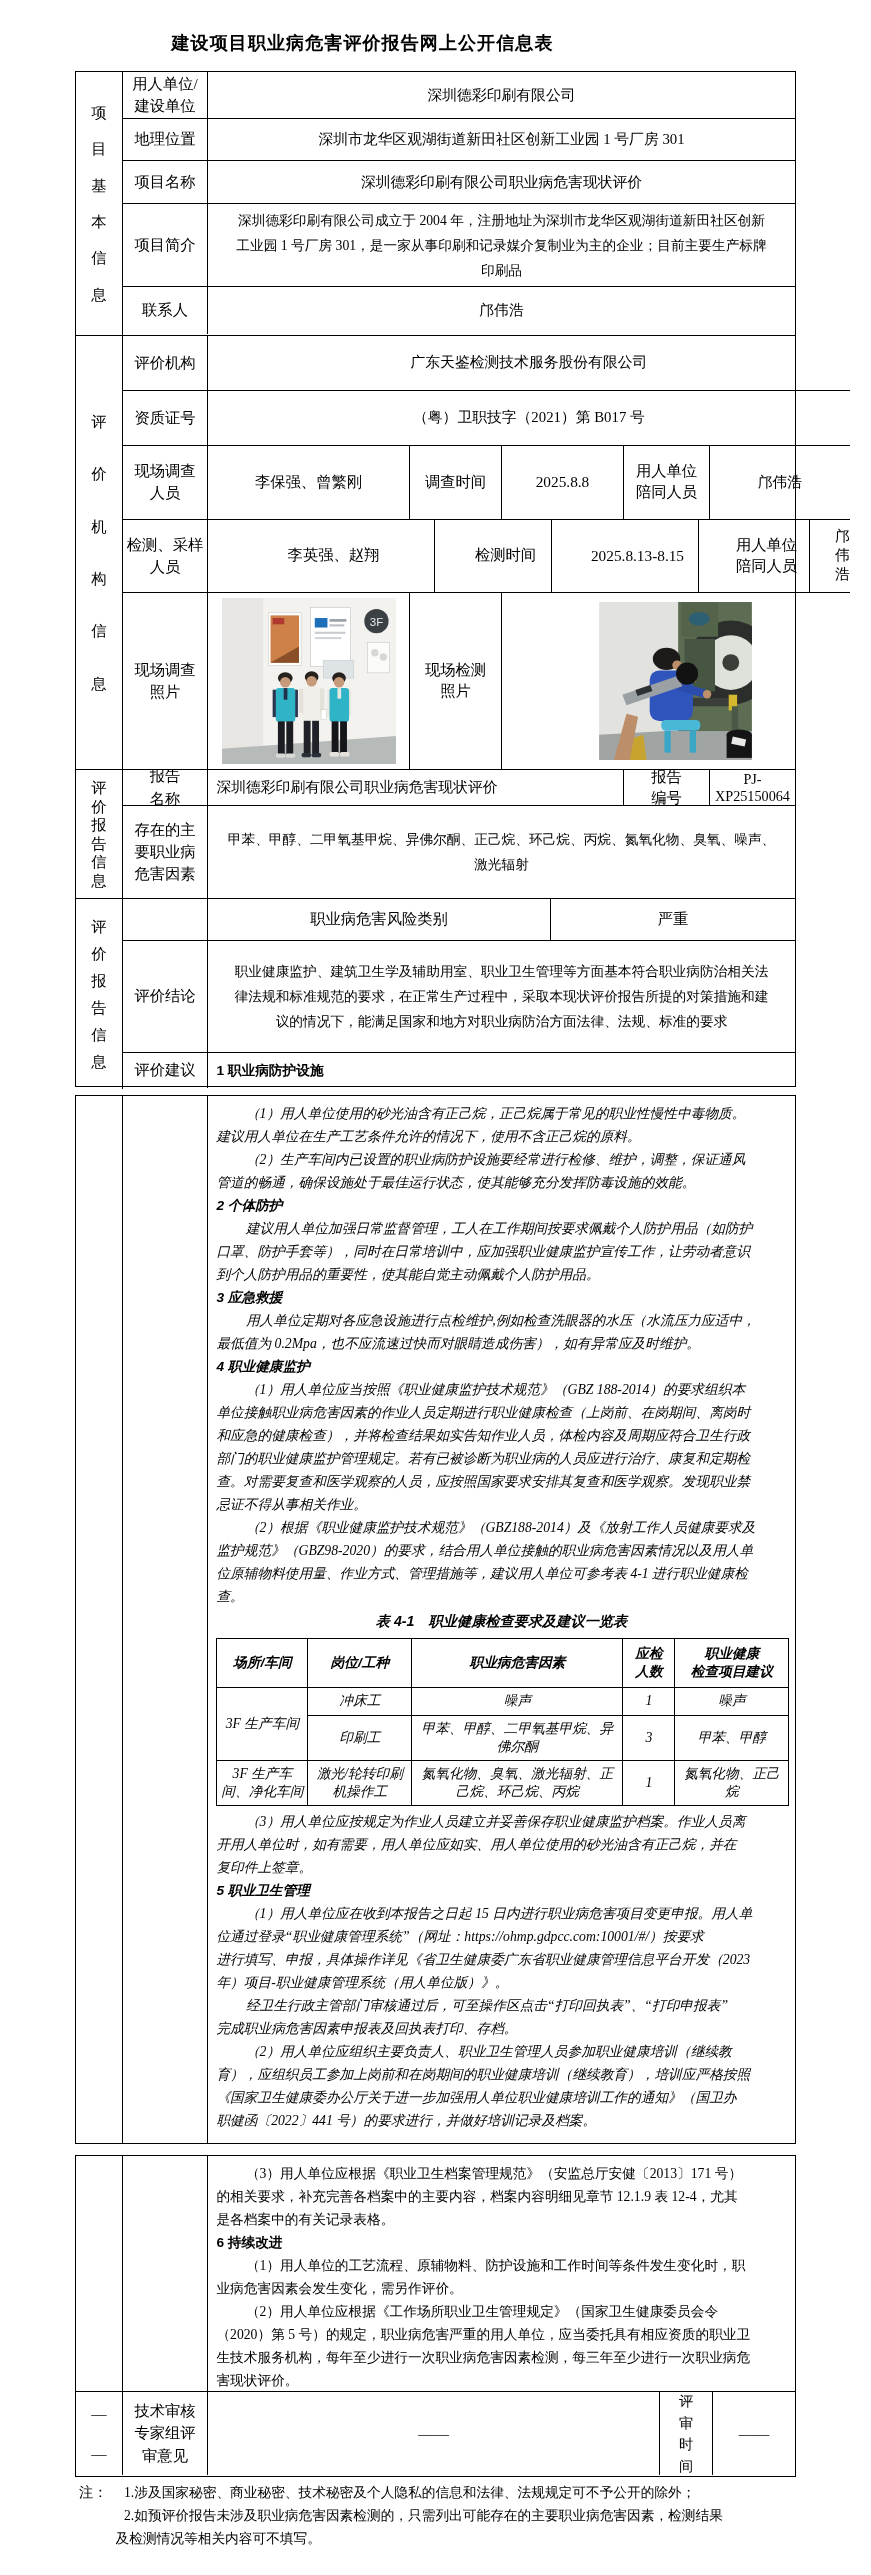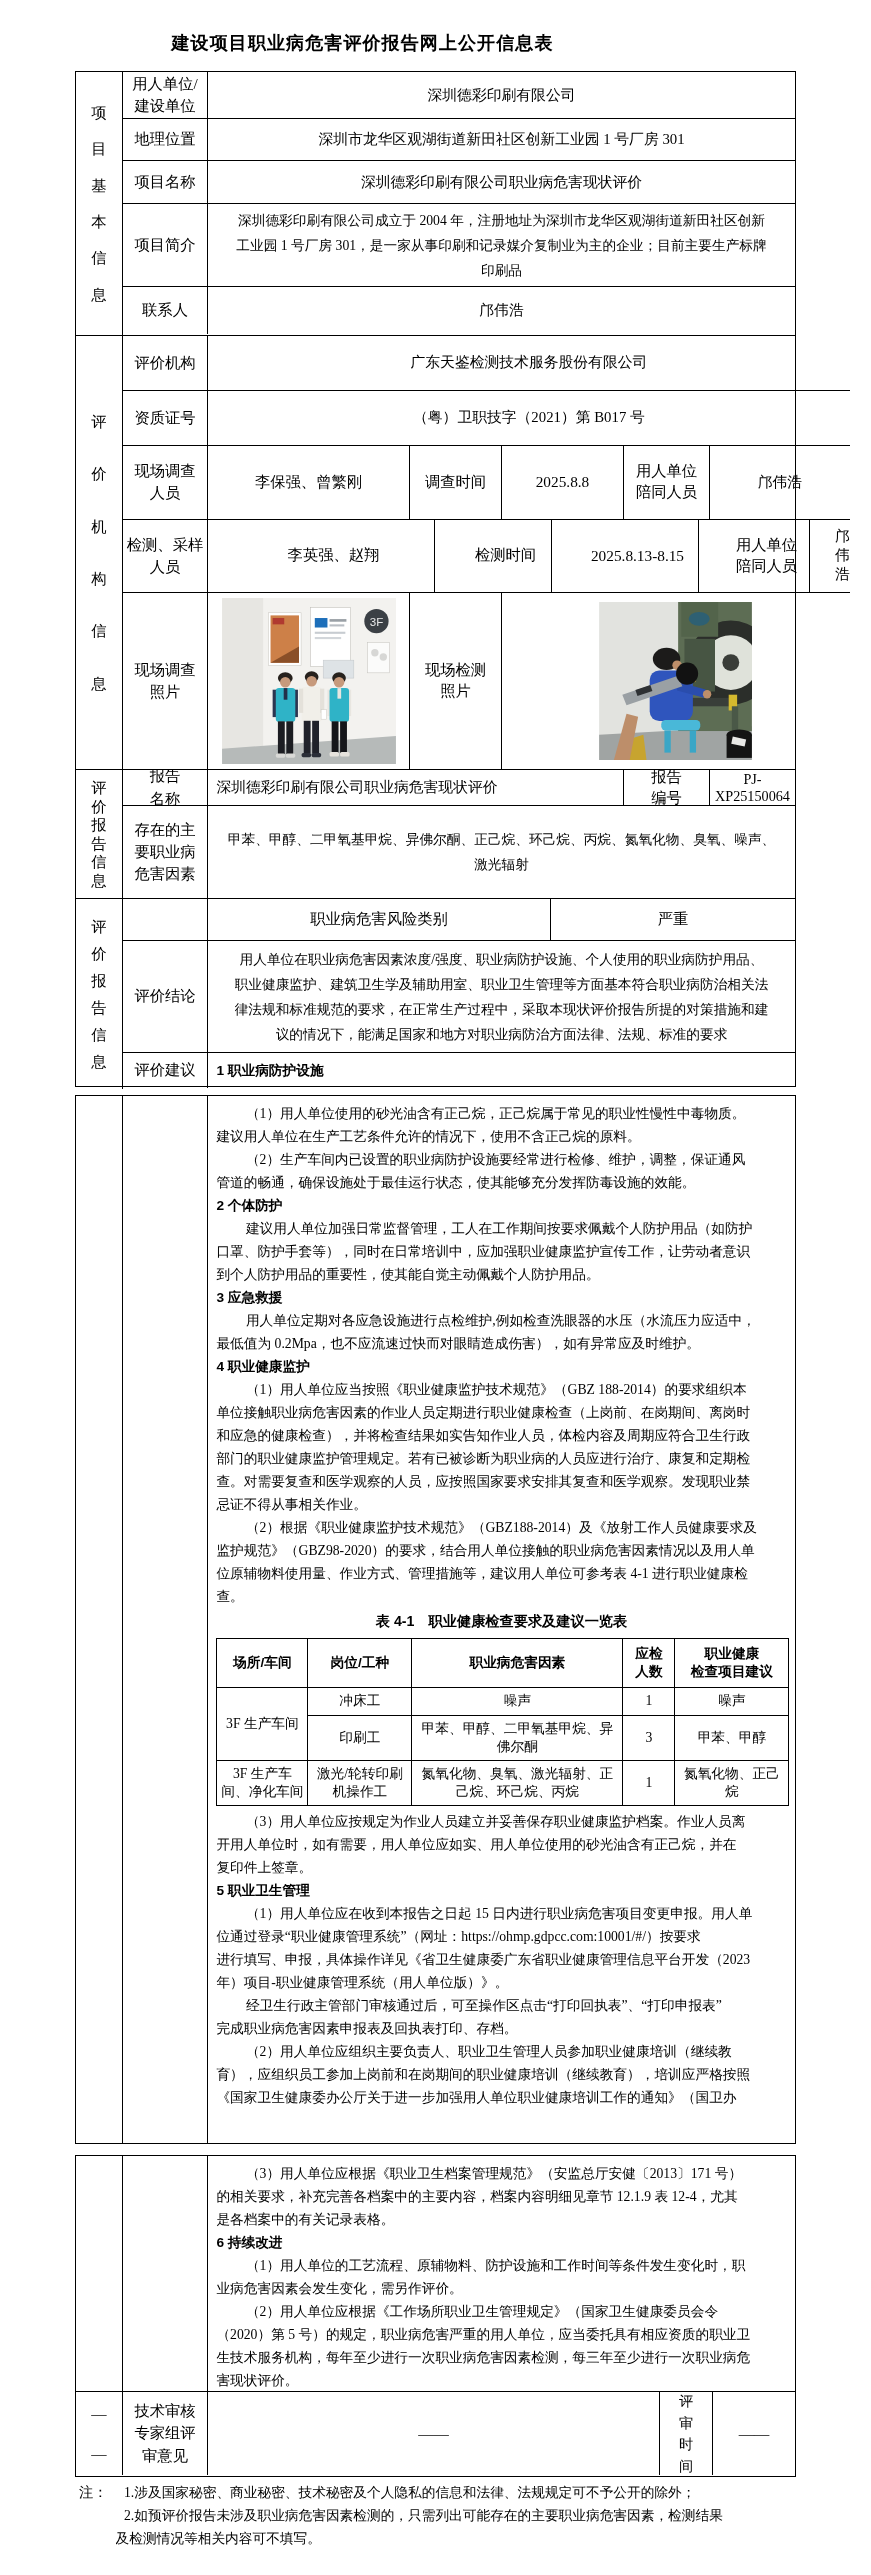--- a/index.html
+++ b/index.html
@@ -1,21 +1,21 @@
 <!DOCTYPE html>
 <html style="font-size:8.4px"><head>
 <meta charset="utf-8">
 <style>
   html,body{margin:0;padding:0;background:#ffffff;}
   body{width:871px;height:2576px;position:relative;font-family:"Liberation Serif","DejaVu Serif",serif;color:#000;}
   .page-title{position:absolute;left:0;top:31px;width:725px;text-align:center;
     font-family:"Liberation Sans","DejaVu Sans",sans-serif;font-weight:bold;font-size:18px;letter-spacing:1.1px;}
   .tbl{position:absolute;left:75px;width:721px;border:1.1px solid #000;box-sizing:border-box;background:#fff;}
   #tbl-p1{top:71px;height:1016px;}
-  #tbl-p2{top:1095px;height:1049px;}
+  #tbl-p2{top:1095px;height:1049px;font-style:italic;}
   #tbl-p3{top:2155px;height:322px;}
   .section{display:flex;border-bottom:1.6px solid #000;box-sizing:border-box;}
   .section:last-child{border-bottom:none;}
   .va{width:47px;min-width:47px;border-right:0.5px solid #000;box-sizing:border-box;
       display:flex;flex-direction:column;align-items:center;justify-content:center;font-size:15.3px;}
   .va div{line-height:1;}
   .g40 {gap:21px;} .g70{gap:37px;} .g6{gap:3.2px;} .g22{gap:11.6px;} .g14{gap:7.4px;} .g46{gap:24px;}
   .rows{flex:1;display:flex;flex-direction:column;}
   .row{display:flex;border-bottom:0.5px solid #000;box-sizing:border-box;}
   .row:last-child{border-bottom:none;}
@@ -275,21 +275,20 @@
       </div>
     <div class="rows">
       <div class="row" style="height:42px;">
         <div class="cell lab"></div>
         <div class="cell w650 fs29">职业病危害风险类别</div>
         <div class="cell val fs29">严重</div>
       </div>
       <div class="row" style="height:112px;">
         <div class="cell lab">评价结论</div>
         <div class="para" style="padding:2.1px 7.4px;">
-            <div class="ln">用人单位在职业病危害因素浓度/强度、职业病防护设施、个人使用的职业病防护用品、</div>
             <div class="ln">职业健康监护、建筑卫生学及辅助用室、职业卫生管理等方面基本符合职业病防治相关法</div>
             <div class="ln">律法规和标准规范的要求，在正常生产过程中，采取本现状评价报告所提的对策措施和建</div>
             <div class="ln">议的情况下，能满足国家和地方对职业病防治方面法律、法规、标准的要求</div>
           </div>
       </div>
       <div class="row" style="height:35px;">
         <div class="cell lab">评价建议</div>
         <div class="val-left cell" style="white-space:normal;padding:0 8.4px;">
             <div class="ln hd">1 职业病防护设施</div>
           </div>
@@ -377,20 +376,21 @@
           <div class="ln hd">5 职业卫生管理</div>
           <div class="ln ind">（1）用人单位应在收到本报告之日起 15 日内进行职业病危害项目变更申报。用人单</div>
           <div class="ln">位通过登录“职业健康管理系统”（网址：https://ohmp.gdpcc.com:10001/#/）按要求</div>
           <div class="ln">进行填写、申报，具体操作详见《省卫生健康委广东省职业健康管理信息平台开发（2023</div>
           <div class="ln">年）项目-职业健康管理系统（用人单位版）》。</div>
           <div class="ln ind">经卫生行政主管部门审核通过后，可至操作区点击“打印回执表”、“打印申报表”</div>
           <div class="ln">完成职业病危害因素申报表及回执表打印、存档。</div>
           <div class="ln ind">（2）用人单位应组织主要负责人、职业卫生管理人员参加职业健康培训（继续教</div>
           <div class="ln">育），应组织员工参加上岗前和在岗期间的职业健康培训（继续教育），培训应严格按照</div>
           <div class="ln">《国家卫生健康委办公厅关于进一步加强用人单位职业健康培训工作的通知》（国卫办</div>
+          <div class="ln">职健函〔2022〕441 号）的要求进行，并做好培训记录及档案。</div>
         </div>
     </div>
   </div>
 </div>
 
 <div class="tbl" id="tbl-p3">
   <div class="cont" style="height:236px;border-bottom:1.1px solid #000;">
     <div class="va"></div>
     <div class="cell lab"></div>
     <div class="cont-body">

